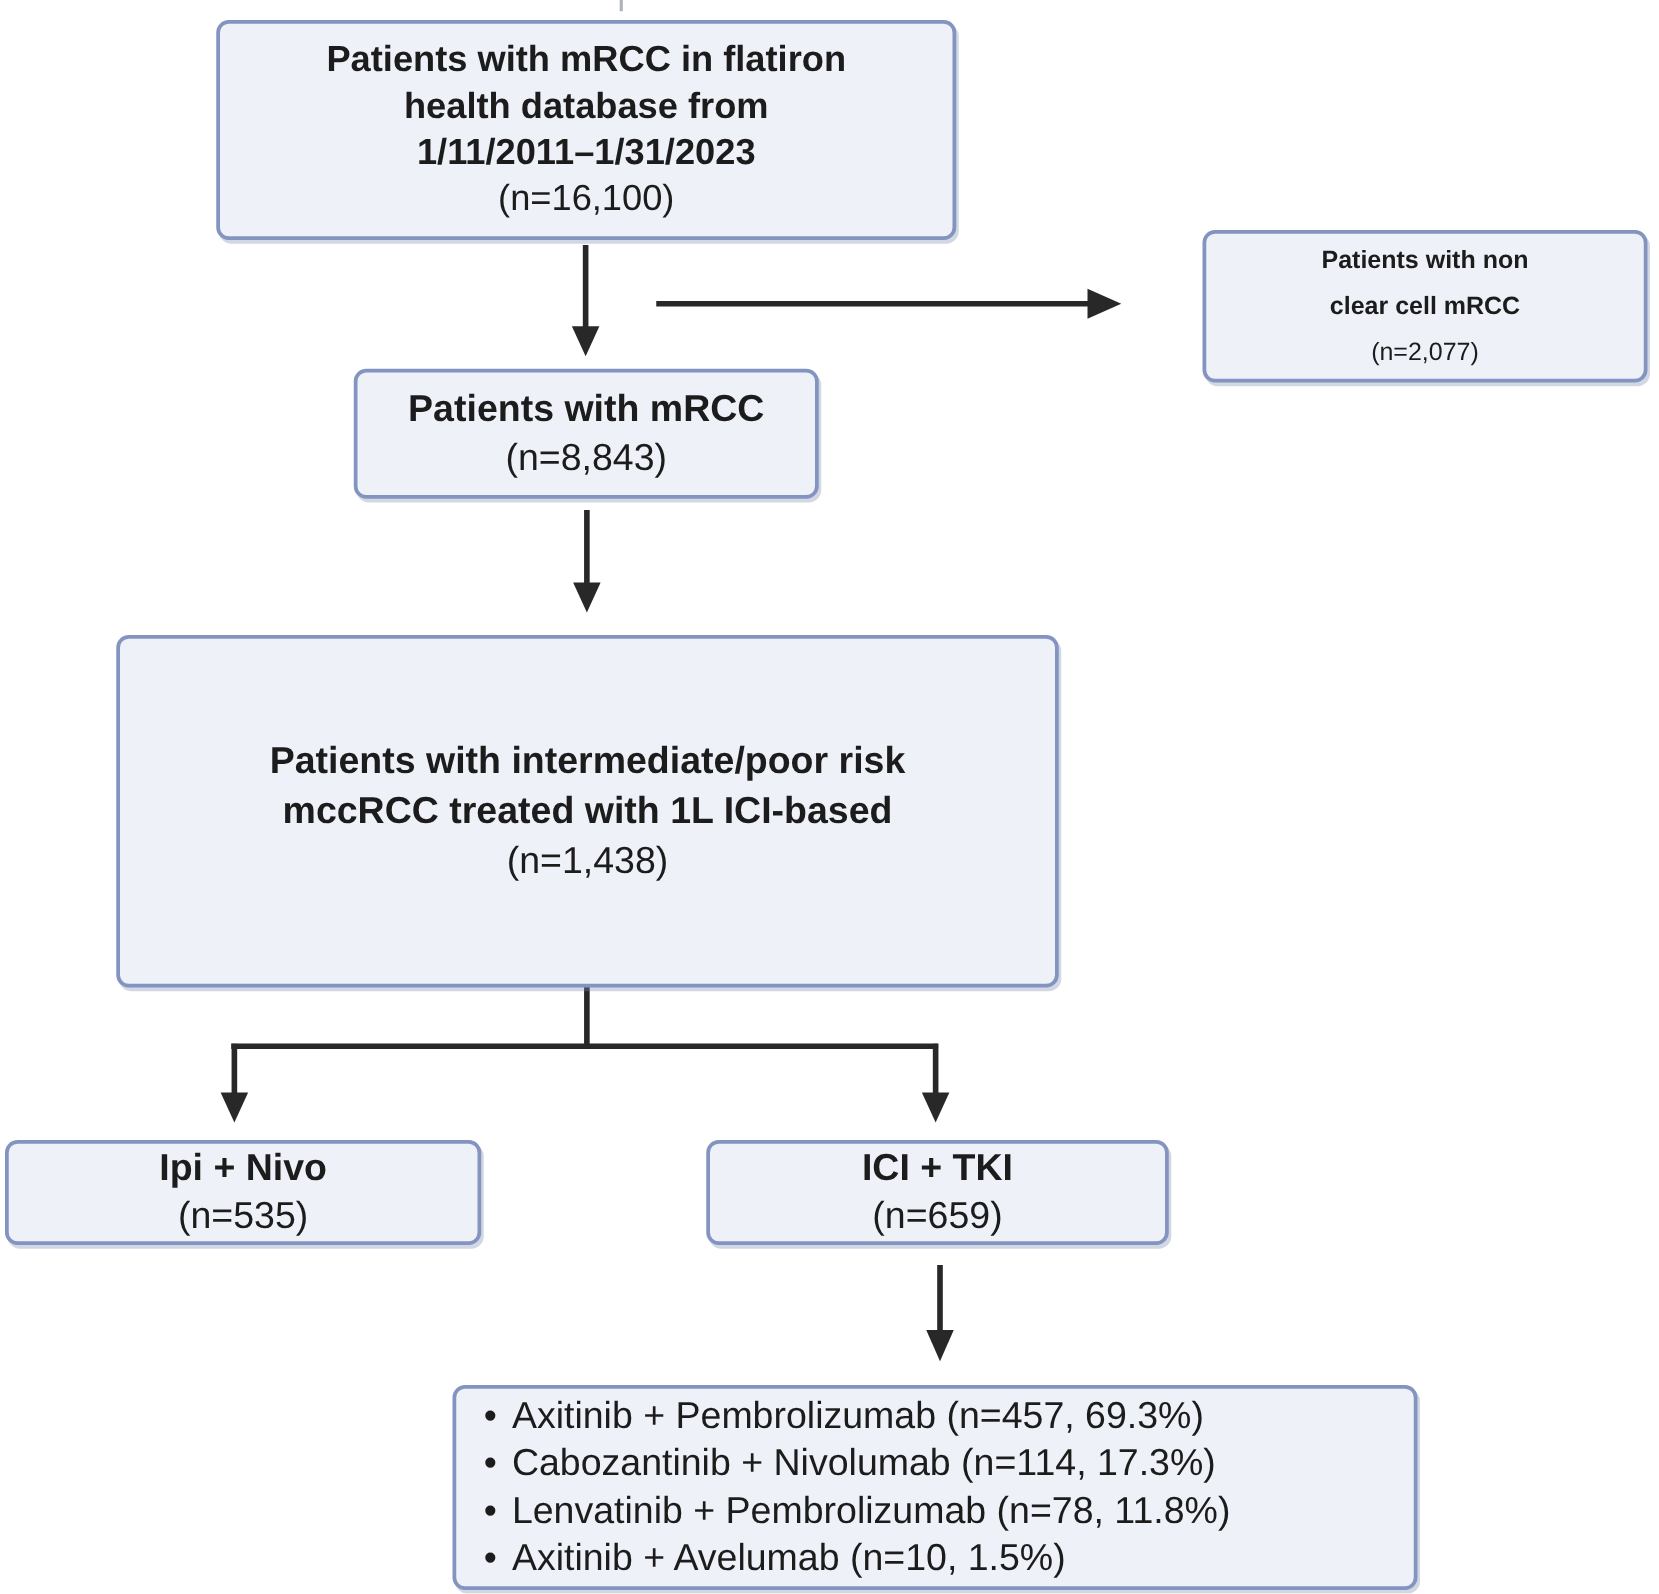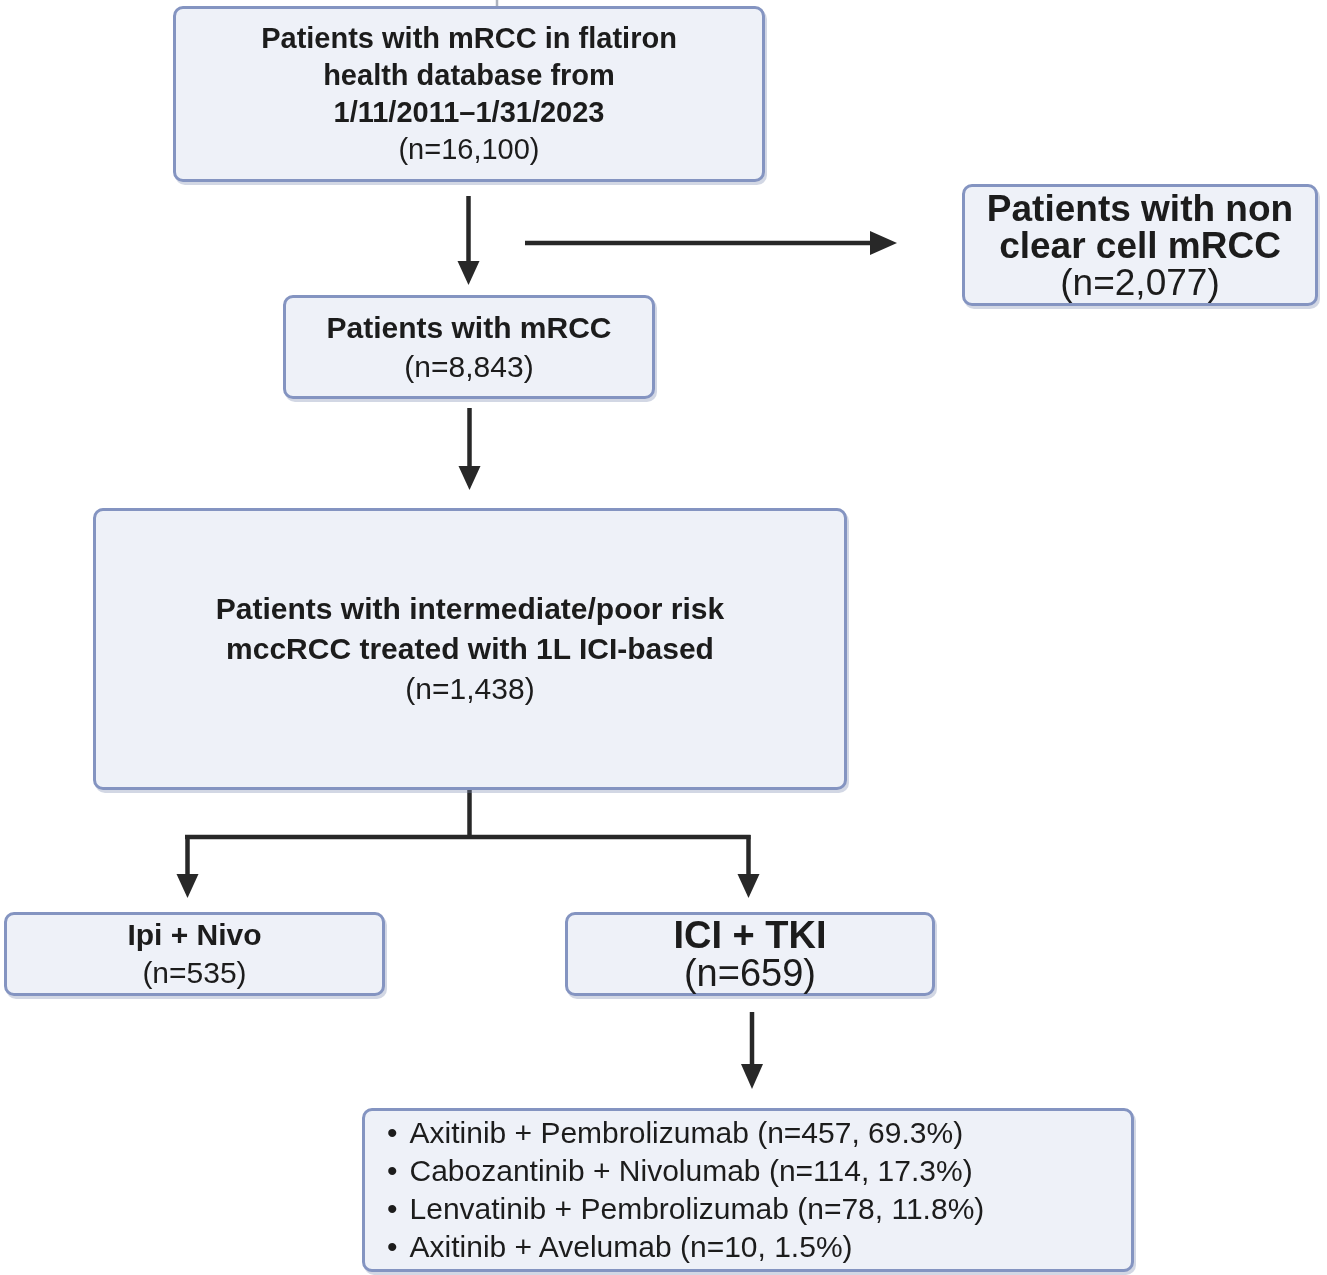--- a/index.html
+++ b/index.html
@@ -80,28 +80,28 @@
     <g>
       <line class="conn" x1="748.5" y1="835" x2="748.5" y2="876"></line>
       <polygon class="head" points="737.5,874 759.5,874 748.5,898"></polygon>
     </g>
     <g>
       <line class="conn" x1="752" y1="1012" x2="752" y2="1066"></line>
       <polygon class="head" points="741,1064 763,1064 752,1089"></polygon>
     </g>
   </svg>
 
-  <div class="node" style="left:173px;top:6px;width:592px;height:176px;font-size:29px;line-height:37px;">
+  <div class="node" style="left:173px;top:16px;width:592px;height:176px;font-size:29px;line-height:37px;">
     <div class="line b">Patients with mRCC in flatiron</div>
     <div class="line b">health database from</div>
     <div class="line b">1/11/2011–1/31/2023</div>
     <div class="line count">(n=16,100)</div>
   </div>
 
-  <div class="node" style="left:962px;top:184px;width:356px;height:122px;font-size:37px;line-height:37px;">
+  <div class="node" style="left:962px;top:184px;width:356px;height:122px;font-size:20px;line-height:37px;">
     <div class="line b">Patients with non</div>
     <div class="line b">clear cell mRCC</div>
     <div class="line count">(n=2,077)</div>
   </div>
 
   <div class="node" style="left:283px;top:295px;width:372px;height:104px;font-size:30px;line-height:39px;">
     <div class="line b">Patients with mRCC</div>
     <div class="line count">(n=8,843)</div>
   </div>
 
@@ -109,21 +109,21 @@
     <div class="line b">Patients with intermediate/poor risk</div>
     <div class="line b">mccRCC treated with 1L ICI-based</div>
     <div class="line count">(n=1,438)</div>
   </div>
 
   <div class="node" style="left:4px;top:912px;width:381px;height:84px;font-size:30px;line-height:38px;text-align:center;">
     <div class="line b">Ipi + Nivo</div>
     <div class="line count">(n=535)</div>
   </div>
 
-  <div class="node" style="left:565px;top:912px;width:370px;height:84px;font-size:38px;line-height:38px;">
+  <div class="node" style="left:565px;top:912px;width:370px;height:84px;font-size:30px;line-height:38px;">
     <div class="line b">ICI + TKI</div>
     <div class="line count">(n=659)</div>
   </div>
 
   <div class="node list" style="left:362px;top:1108px;width:772px;height:164px;font-size:30px;line-height:38px;">
     <div class="bullet-row">
       <span class="bullet">•</span>
       <span class="item-text">Axitinib + Pembrolizumab (n=457, 69.3%)</span>
     </div>
     <div class="bullet-row">

